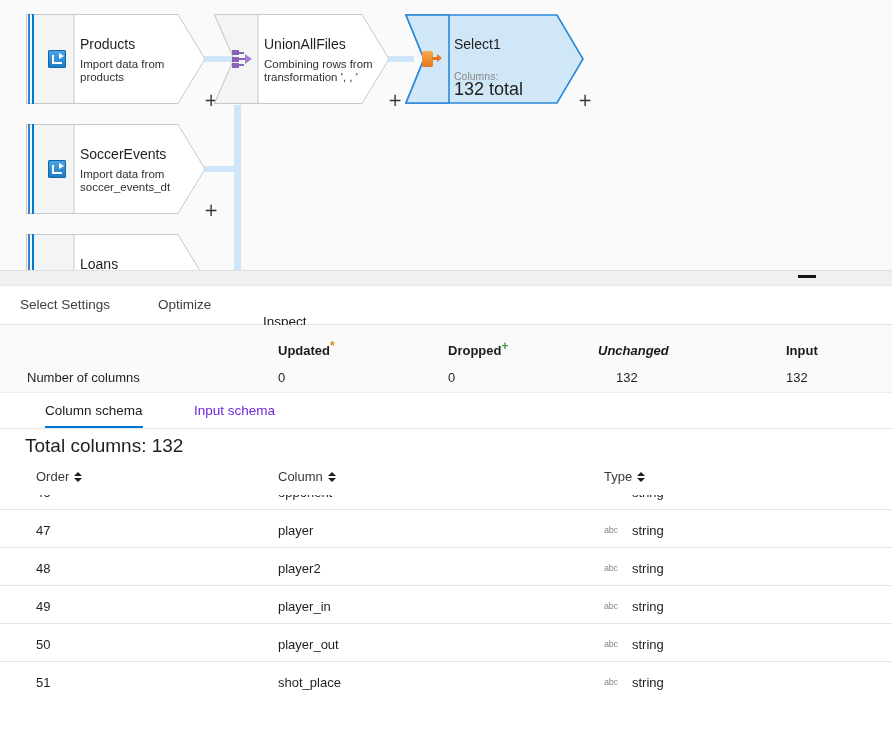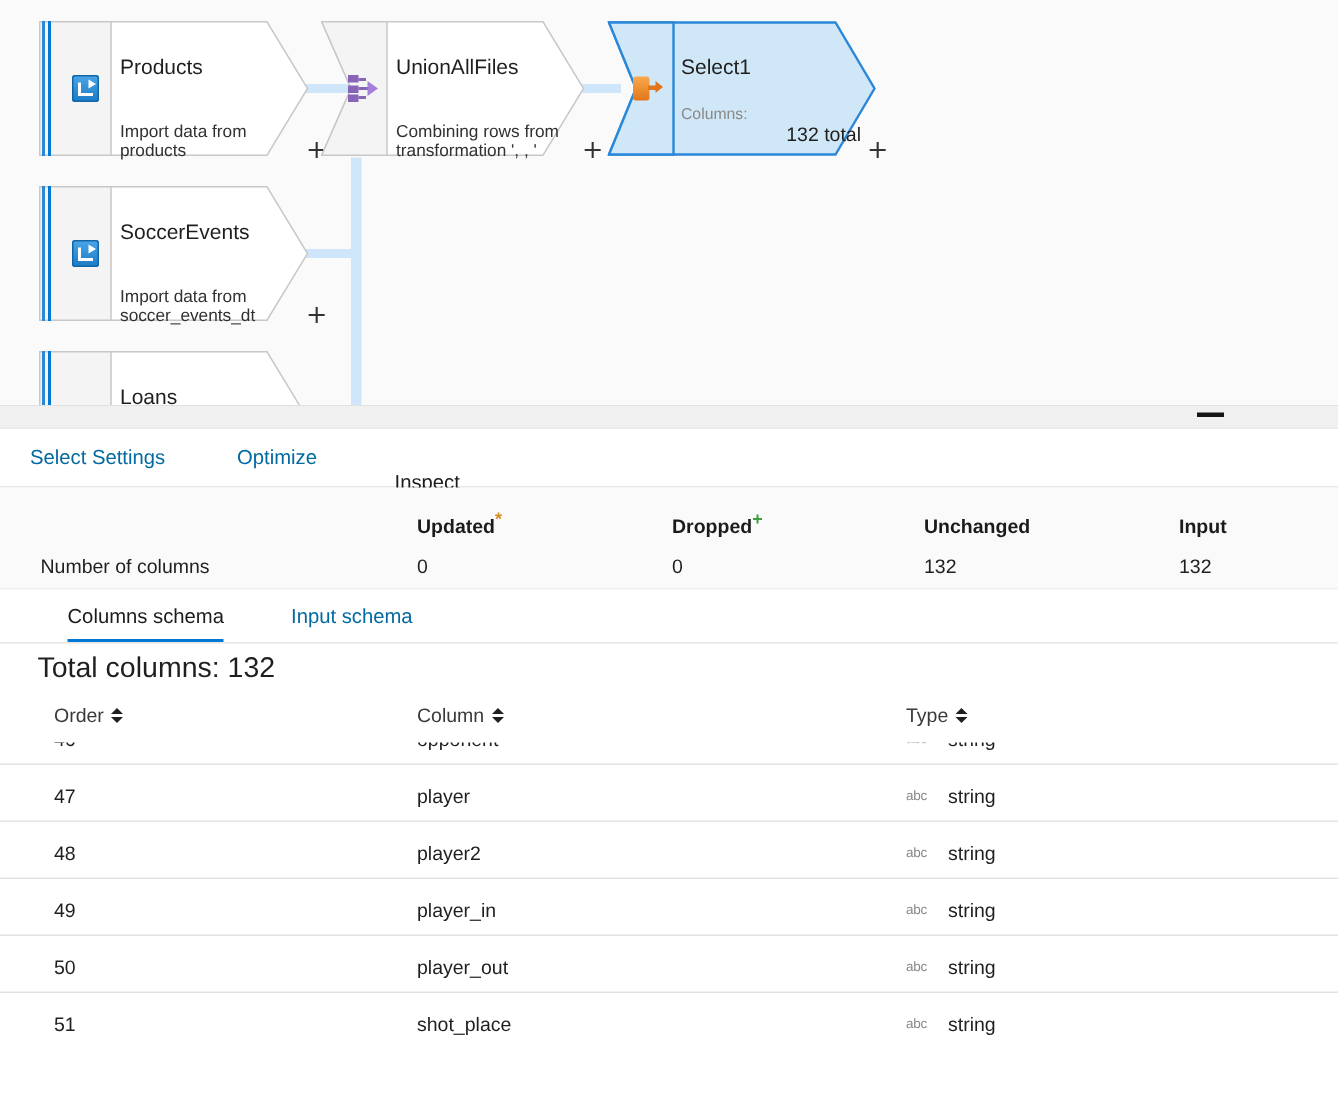--- a/index.html
+++ b/index.html
@@ -62,28 +62,28 @@
   }
   .node-title {
     position: absolute;
     left: 54px; top: 22px;
     font-size: 14px;
     color: #201f1e;
     white-space: nowrap;
   }
   .node-sub {
     position: absolute;
-    left: 54px; top: 68px;
+    left: 54px; top: 44px;
     font-size: 11.5px;
     color: #323130;
     line-height: 13px;
     width: 120px;
   }
   .node-sub .muted { color: #8a8886; font-size: 10.5px; display: block; }
-  .node-sub .big { font-size: 13px; color: #201f1e; display: block; text-align: right; }
+  .node-sub .big { font-size: 18px; color: #201f1e; display: block; }
 
   .plus {
     position: absolute;
     font-size: 17px;
     color: #333;
     line-height: 1;
     font-family: "DejaVu Sans", sans-serif;
   }
 
   
@@ -182,21 +182,21 @@
     height: 38px;
     background: #ffffff;
     border-bottom: 1px solid #e6e6e6;
   }
   .tab {
     position: absolute;
     top: 0;
     height: 38px;
     line-height: 38px;
     font-size: 13.5px;
-    color: #0369a1;
+    color: #404040;
     cursor: pointer;
     white-space: nowrap;
   }
   .tab.active { color: #1b1b1b; }
   .tab.active::after {
     content: "";
     position: absolute;
     left: 0; right: 0; bottom: 0;
     height: 2px;
     background: #0078d4;
@@ -236,21 +236,21 @@
     height: 35px;
     background: #ffffff;
     border-bottom: 1px solid #e6e6e6;
   }
   .stab {
     position: absolute;
     top: 0;
     height: 35px;
     line-height: 35px;
     font-size: 13.5px;
-    color: #0369a1;
+    color: #6d28d9;
     cursor: pointer;
     white-space: nowrap;
   }
   .stab.active { color: #1b1b1b; }
   .stab.active::after {
     content: "";
     position: absolute;
     left: 0; right: 0; bottom: 0;
     height: 2.5px;
     background: #0078d4;
@@ -466,34 +466,34 @@
     <div class="stat-head" style="left:278px;">
       <span>Updated</span><span class="mark" style="color:#d98c20;">*</span>
     </div>
     <div class="stat-val" style="left:278px;">0</div>
 
     <div class="stat-head" style="left:448px;">
       <span>Dropped</span><span class="mark" style="color:#3f9e3f;">+</span>
     </div>
     <div class="stat-val" style="left:448px;">0</div>
 
-    <div class="stat-head" style="left:616px;">
+    <div class="stat-head" style="left:598px;font-style:italic;">
       <span>Unchanged</span>
     </div>
     <div class="stat-val" style="left:616px;">132</div>
 
     <div class="stat-head" style="left:786px;">
       <span>Input</span>
     </div>
     <div class="stat-val" style="left:786px;">132</div>
   </div>
 
   <div class="schema-tabs">
     <div class="stab active" style="left:45px;">
-      <span>Columns schema</span>
+      <span>Column schema</span>
     </div>
     <div class="stab" style="left:194px;">
       <span>Input schema</span>
     </div>
   </div>
 
   <div class="total-columns">Total columns: 132</div>
 
   <div class="thead">
     <div class="th c-order" style="left:36px;">

